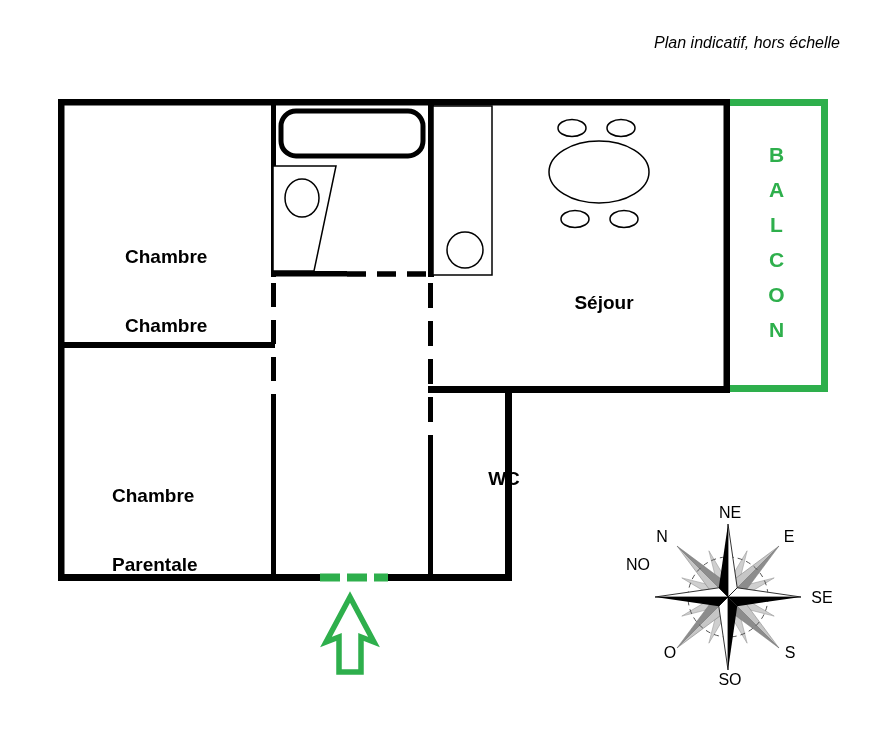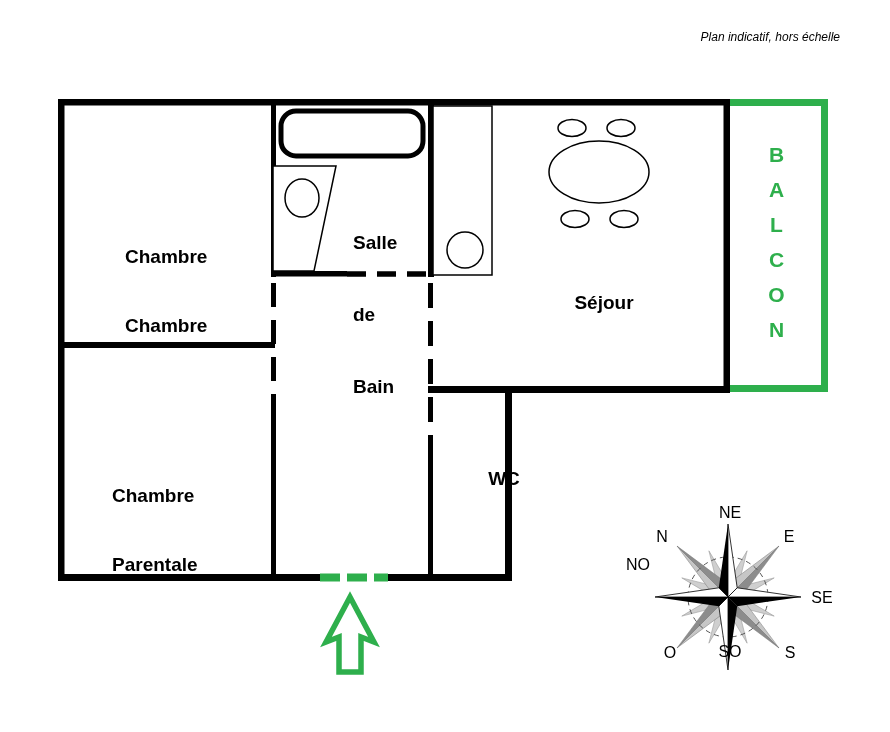--- a/index.html
+++ b/index.html
@@ -4,22 +4,22 @@
 <style>
   html,body{margin:0;padding:0;background:#fff;}
   #stage{
     position:relative;width:890px;height:732px;background:#ffffff;overflow:hidden;
     font-family:"Liberation Sans", sans-serif;color:#000;
   }
   #plan-svg{position:absolute;left:0;top:0;}
   .lbl{position:absolute;font-weight:bold;font-size:19px;line-height:23px;white-space:pre;}
   .lbl-center{transform:translate(-50%,-50%);text-align:center;}
   #header-note{
-    position:absolute;top:28px;right:50px;font-style:italic;font-weight:normal;
-    font-size:12px;line-height:18px;
+    position:absolute;top:34px;right:50px;font-style:italic;font-weight:normal;
+    font-size:16px;line-height:18px;
   }
   #balcony-label{
     position:absolute;left:776px;top:143px;transform:translateX(-50%);
     writing-mode:vertical-lr;text-orientation:upright;
     font-weight:bold;font-size:21px;letter-spacing:12px;color:#2EAF4C;
   }
   .compass-lbl{
     position:absolute;transform:translate(-50%,-50%);
     font-weight:normal;font-size:16px;line-height:16px;
   }
@@ -113,39 +113,34 @@
     </g>
   </svg>
 
   <div id="header-note">Plan indicatif, hors échelle</div>
 
   <div class="lbl" style="left:125px;top:199px;">
     <div>Chambre</div>
     <div>Chambre</div>
   </div>
 
-  <div class="lbl" style="left:353px;top:183px;line-height:24px;">
-    <div>Salle</div>
-    <div>de</div>
-    <div>Bain</div>
-  </div>
 
   <div class="lbl lbl-center" style="left:604px;top:302px;text-align:right;">Séjour</div>
 
   <div class="lbl" style="left:112px;top:438px;">
     <div>Chambre</div>
     <div>Parentale</div>
   </div>
 
   <div class="lbl lbl-center" style="left:471px;top:478px;margin-left:33px;">WC</div>
 
   <div id="balcony-label">BALCON</div>
 
   <div class="compass-lbl" style="left:730px;top:513px;">NE</div>
   <div class="compass-lbl" style="left:662px;top:537px;">N</div>
   <div class="compass-lbl" style="left:789px;top:537px;">E</div>
   <div class="compass-lbl" style="left:638px;top:565px;">NO</div>
   <div class="compass-lbl" style="left:822px;top:598px;">SE</div>
   <div class="compass-lbl" style="left:670px;top:653px;">O</div>
   <div class="compass-lbl" style="left:790px;top:653px;">S</div>
-  <div class="compass-lbl" style="left:730px;top:652px;">SO</div>
+  <div class="compass-lbl" style="left:730px;top:680px;">SO</div>
 
 </div>
 
 </body></html>

